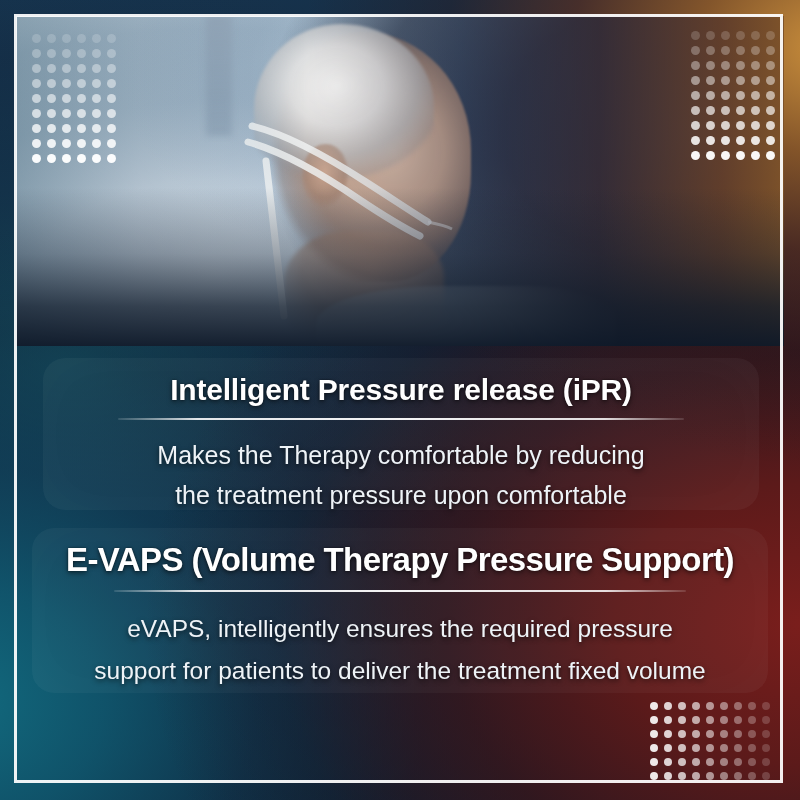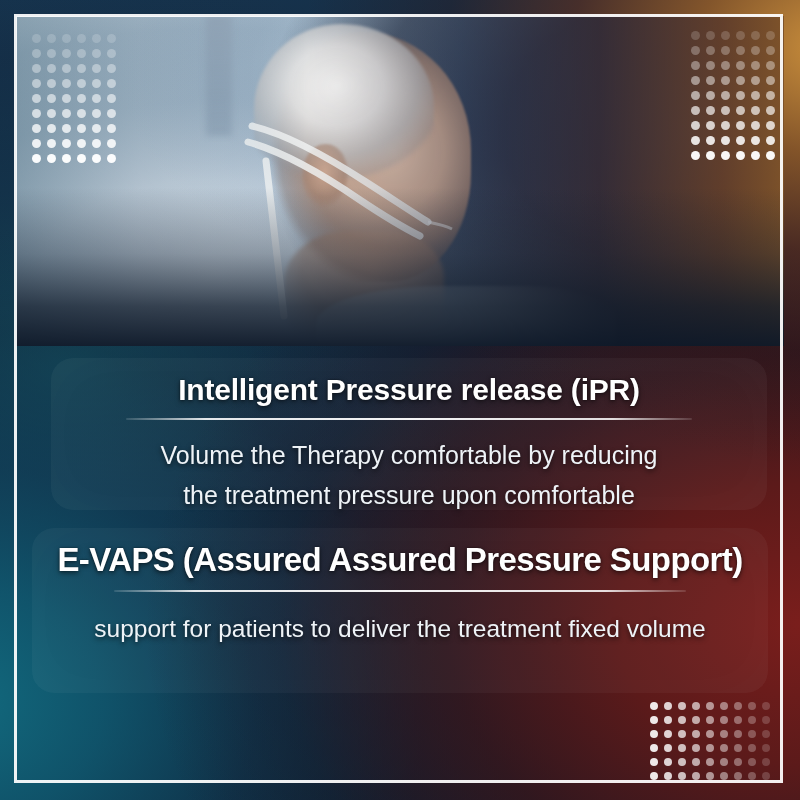--- a/index.html
+++ b/index.html
@@ -195,21 +195,21 @@
   }
 
   
   .card {
     position: absolute;
     border-radius: 22px;
     background: rgba(255,255,255,0.030);
     box-shadow: inset 0 0 60px rgba(255,255,255,0.022);
     box-sizing: border-box;
   }
-  #card-ipr   { left: 51px; top: 358px; width: 716px; height: 152px; }
+  #card-ipr   { left: 43px; top: 358px; width: 716px; height: 152px; }
   #card-evaps { left: 32px; top: 528px; width: 736px; height: 165px; }
 
   .card-inner {
     position: absolute;
     left: 0; right: 0; top: 0;
     text-align: center;
   }
 
   .feature-title {
     color: #ffffff;
@@ -439,30 +439,31 @@
       <i style="background: rgb(255, 255, 255); opacity: 0.36;"></i>
       <i style="background: rgb(255, 255, 255); opacity: 0.27;"></i>
       <i style="background: rgb(255, 255, 255); opacity: 0.18;"></i>
     </div>
 
   <div class="card" id="card-ipr">
     <div class="card-inner">
       <div class="feature-title" id="title-ipr">Intelligent Pressure release (iPR)</div>
       <div class="divider" id="divider-ipr"></div>
       <div class="feature-body" id="body-ipr">
-        <span class="line">Volume the Therapy comfortable by reducing</span>
+        <span class="line">Makes the Therapy comfortable by reducing</span>
         <span class="line">the treatment pressure upon comfortable</span>
       </div>
     </div>
   </div>
 
   <div class="card" id="card-evaps">
     <div class="card-inner">
-      <div class="feature-title" id="title-evaps">E-VAPS (Assured Assured Pressure Support)</div>
+      <div class="feature-title" id="title-evaps">E-VAPS (Volume Therapy Pressure Support)</div>
       <div class="divider" id="divider-evaps"></div>
       <div class="feature-body" id="body-evaps">
+        <span class="line">eVAPS, intelligently ensures the required pressure</span>
         <span class="line">support for patients to deliver the treatment fixed volume</span>
       </div>
     </div>
   </div>
 
   <div class="frame"></div>
 </div>
 
 </body></html>

